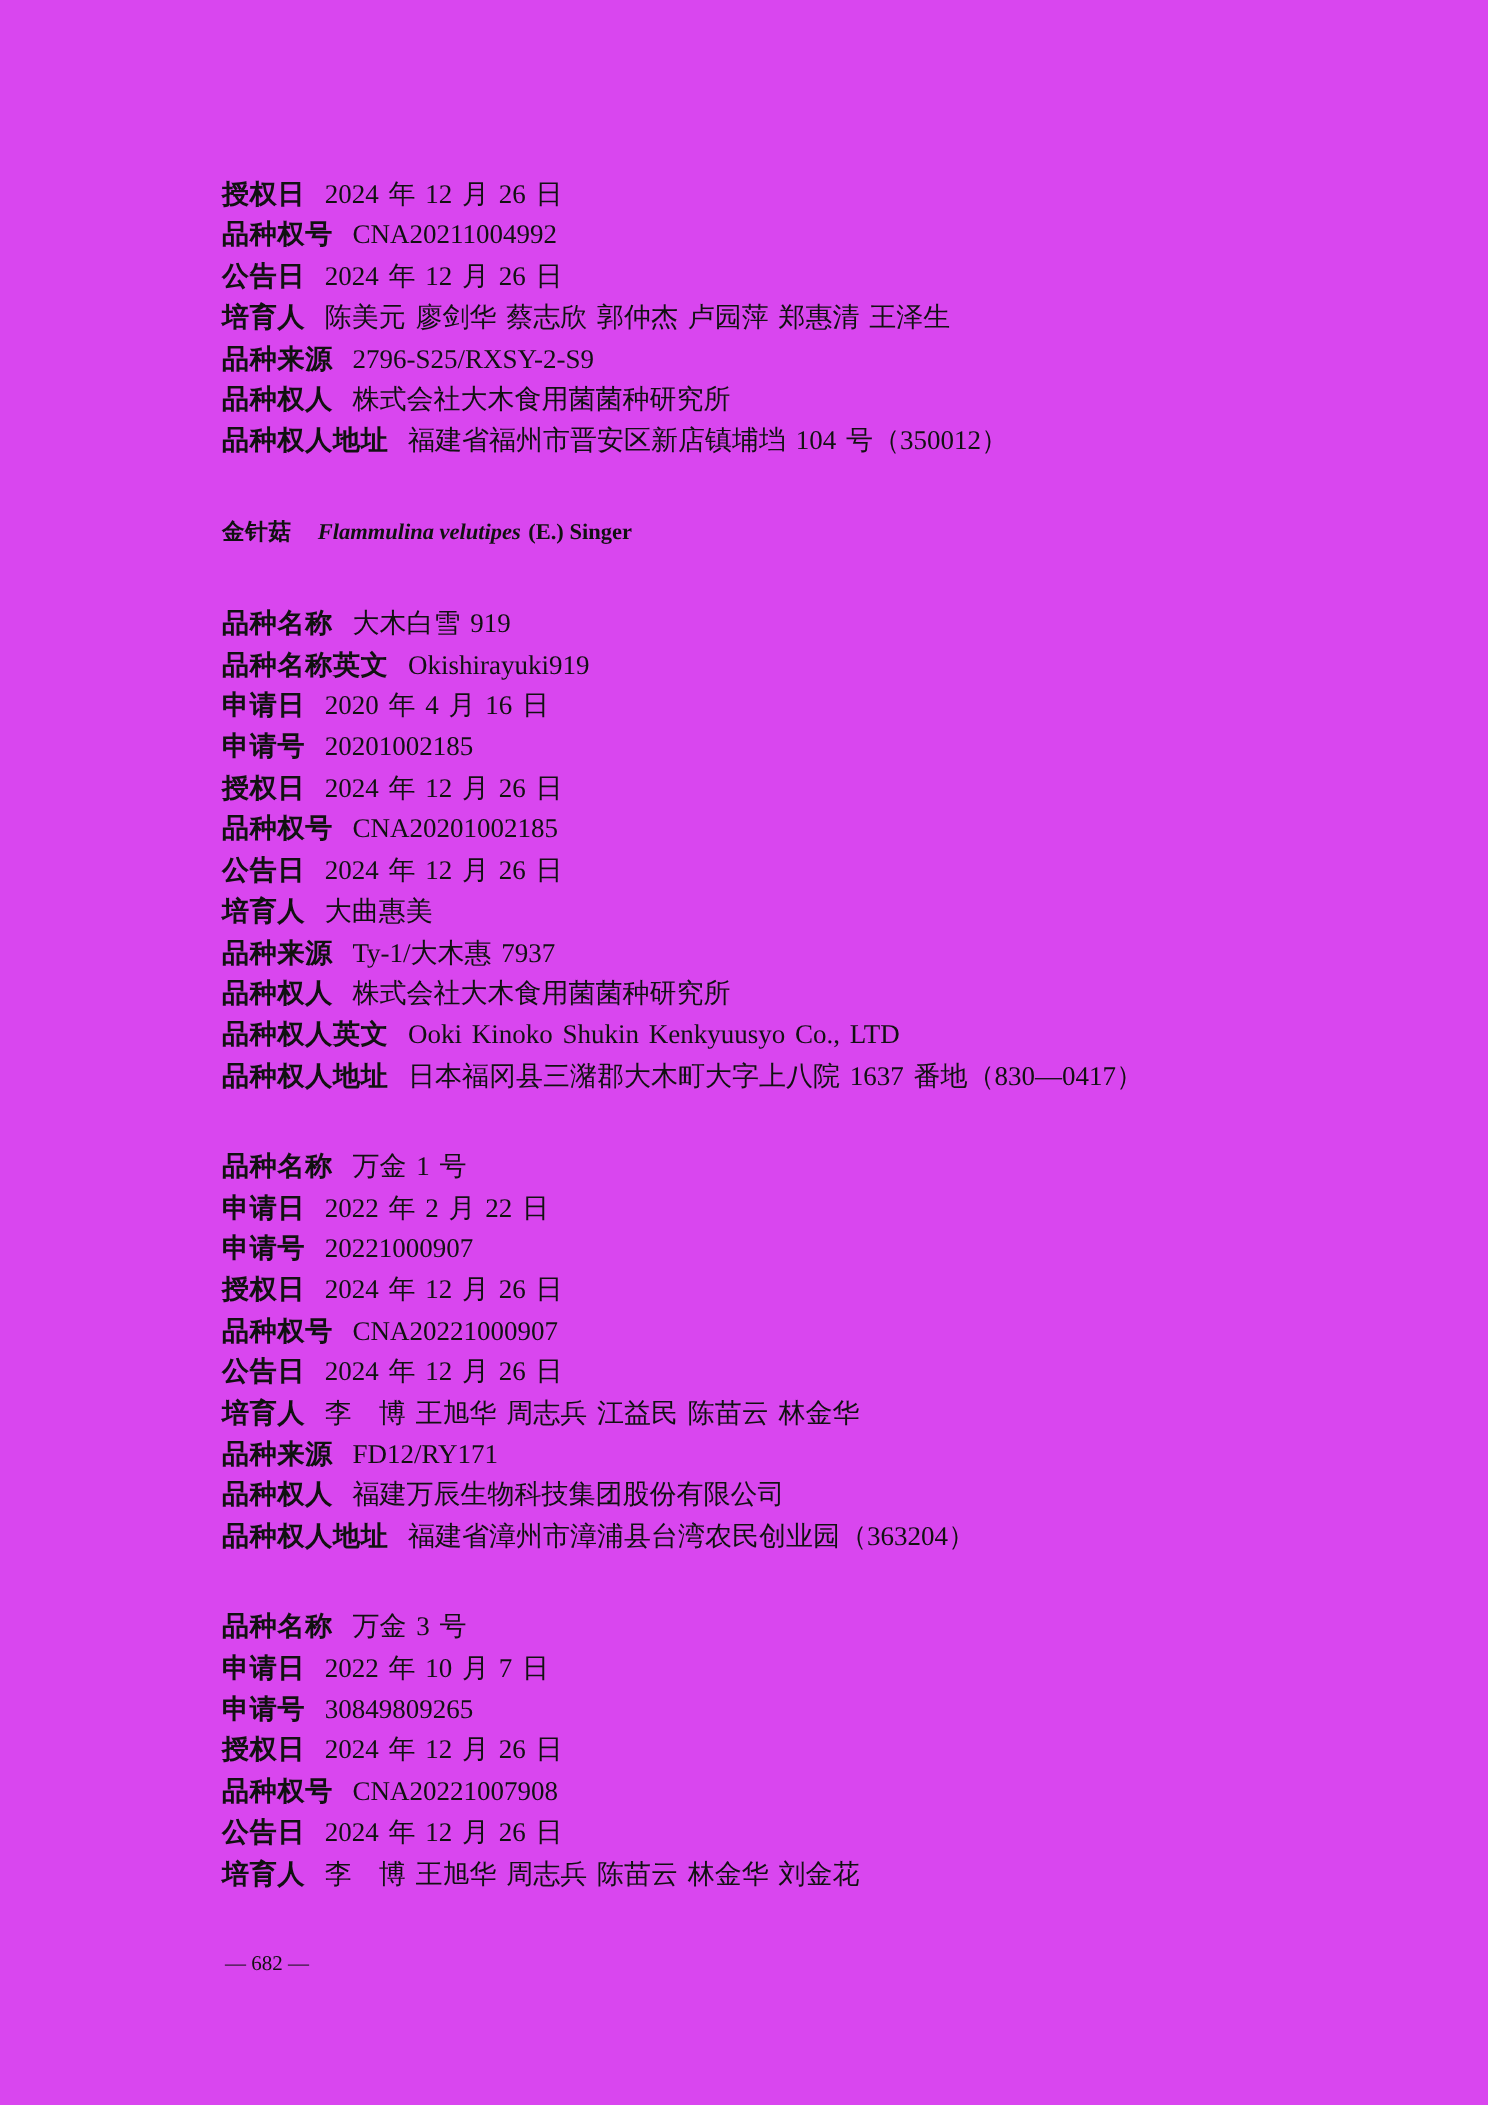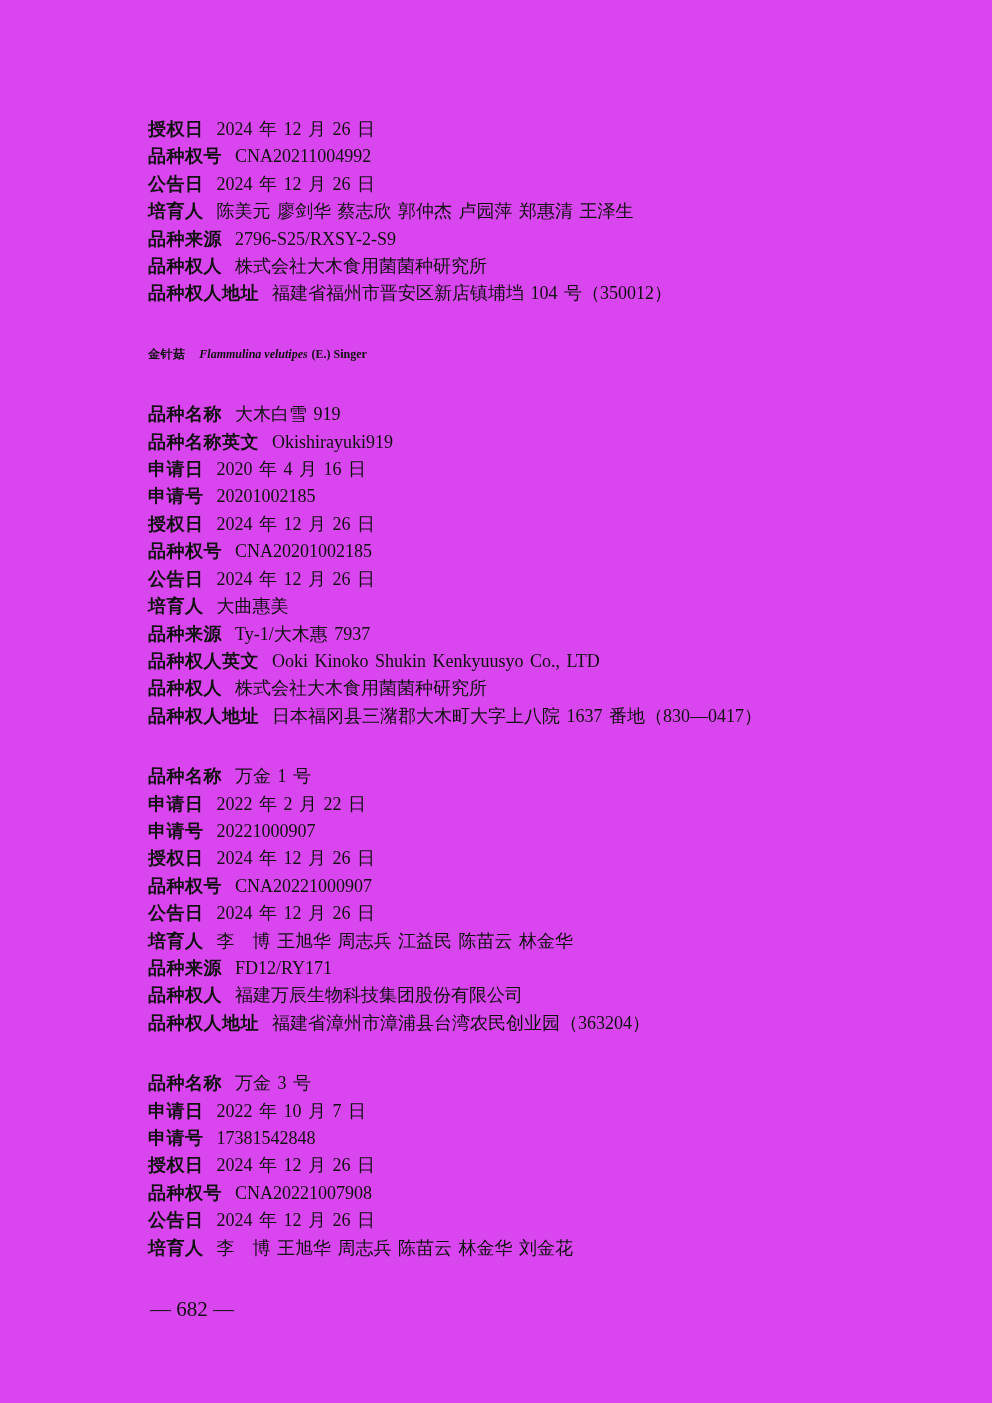--- a/index.html
+++ b/index.html
@@ -34,40 +34,40 @@
     font-weight: 700;
     font-family: "Liberation Sans", "DejaVu Sans", sans-serif;
     margin-right: 0.72em;
     letter-spacing: 0.5px;
   }
   .value {
     font-family: "Liberation Serif", "DejaVu Serif", serif;
     word-spacing: 2px;
   }
   .heading {
-    font-size: 12px;
+    font-size: 15px;
     line-height: 27.4px;
     font-weight: 700;
     margin: 14px 0 33px 0;
     white-space: pre-wrap;
   }
   .heading .cn {
     font-family: "Liberation Sans", "DejaVu Sans", sans-serif;
     margin-right: 1.15em;
     letter-spacing: 0.5px;
   }
   .heading .latin {
     font-style: italic;
     margin-right: 0.33em;
   }
   .page-number {
     position: absolute;
     left: 150px;
     top: 1296px;
-    font-size: 21px;
+    font-size: 14px;
     line-height: 27px;
     color: #111111;
     font-family: "Liberation Serif", "DejaVu Serif", serif;
   }
 </style>
 </head>
 <body>
 
 <div class="page">
   <div class="content" id="content">
@@ -84,40 +84,40 @@
       <div class="record">
         <div class="line"><span class="label">品种名称</span><span class="value">大木白雪 919</span></div>
         <div class="line"><span class="label">品种名称英文</span><span class="value">Okishirayuki919</span></div>
         <div class="line"><span class="label">申请日</span><span class="value">2020 年 4 月 16 日</span></div>
         <div class="line"><span class="label">申请号</span><span class="value">20201002185</span></div>
         <div class="line"><span class="label">授权日</span><span class="value">2024 年 12 月 26 日</span></div>
         <div class="line"><span class="label">品种权号</span><span class="value">CNA20201002185</span></div>
         <div class="line"><span class="label">公告日</span><span class="value">2024 年 12 月 26 日</span></div>
         <div class="line"><span class="label">培育人</span><span class="value">大曲惠美</span></div>
         <div class="line"><span class="label">品种来源</span><span class="value">Ty-1/大木惠 7937</span></div>
+        <div class="line"><span class="label">品种权人</span><span class="value">株式会社大木食用菌菌种研究所</span></div>
         <div class="line"><span class="label">品种权人英文</span><span class="value">Ooki Kinoko Shukin Kenkyuusyo Co., LTD</span></div>
-        <div class="line"><span class="label">品种权人</span><span class="value">株式会社大木食用菌菌种研究所</span></div>
         <div class="line"><span class="label">品种权人地址</span><span class="value">日本福冈县三潴郡大木町大字上八院 1637 番地（830—0417）</span></div>
       </div>
       <div class="record">
         <div class="line"><span class="label">品种名称</span><span class="value">万金 1 号</span></div>
         <div class="line"><span class="label">申请日</span><span class="value">2022 年 2 月 22 日</span></div>
         <div class="line"><span class="label">申请号</span><span class="value">20221000907</span></div>
         <div class="line"><span class="label">授权日</span><span class="value">2024 年 12 月 26 日</span></div>
         <div class="line"><span class="label">品种权号</span><span class="value">CNA20221000907</span></div>
         <div class="line"><span class="label">公告日</span><span class="value">2024 年 12 月 26 日</span></div>
         <div class="line"><span class="label">培育人</span><span class="value">李　博 王旭华 周志兵 江益民 陈苗云 林金华</span></div>
         <div class="line"><span class="label">品种来源</span><span class="value">FD12/RY171</span></div>
         <div class="line"><span class="label">品种权人</span><span class="value">福建万辰生物科技集团股份有限公司</span></div>
         <div class="line"><span class="label">品种权人地址</span><span class="value">福建省漳州市漳浦县台湾农民创业园（363204）</span></div>
       </div>
       <div class="record">
         <div class="line"><span class="label">品种名称</span><span class="value">万金 3 号</span></div>
         <div class="line"><span class="label">申请日</span><span class="value">2022 年 10 月 7 日</span></div>
-        <div class="line"><span class="label">申请号</span><span class="value">17381542848</span></div>
+        <div class="line"><span class="label">申请号</span><span class="value">30849809265</span></div>
         <div class="line"><span class="label">授权日</span><span class="value">2024 年 12 月 26 日</span></div>
         <div class="line"><span class="label">品种权号</span><span class="value">CNA20221007908</span></div>
         <div class="line"><span class="label">公告日</span><span class="value">2024 年 12 月 26 日</span></div>
         <div class="line"><span class="label">培育人</span><span class="value">李　博 王旭华 周志兵 陈苗云 林金华 刘金花</span></div>
       </div>
     </div>
   <div class="page-number">— 682 —</div>
 </div>
 
 </body></html>

